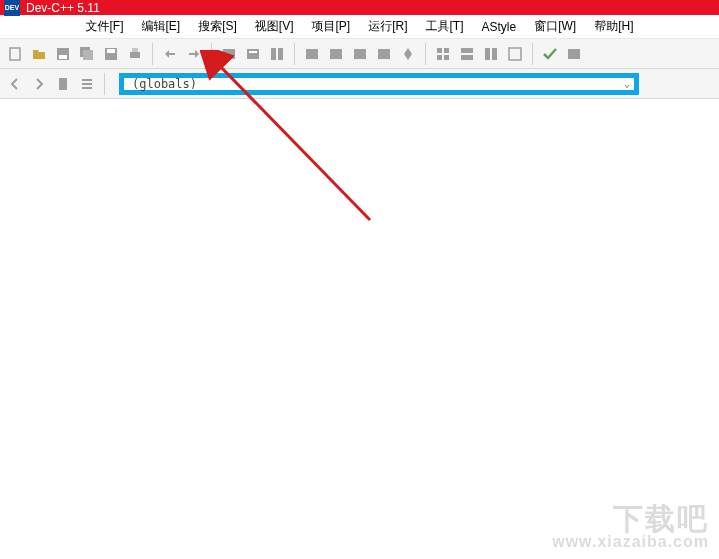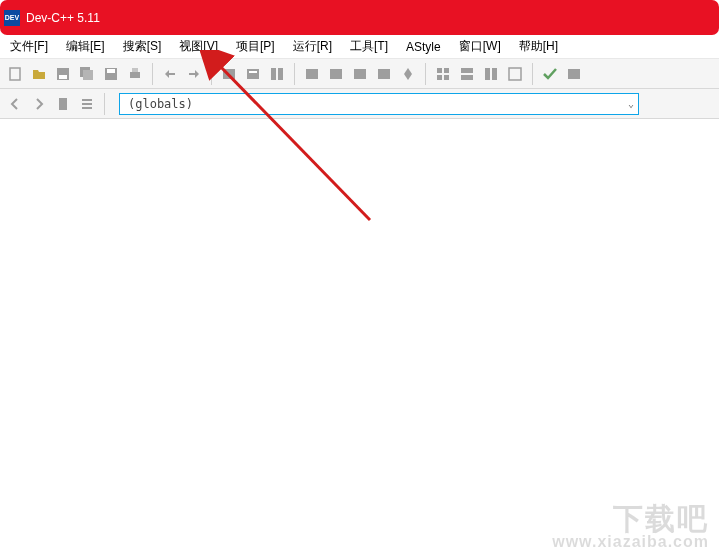--- a/index.html
+++ b/index.html
@@ -8,25 +8,24 @@
     font-size: 12px;
     background: #ffffff;
     width: 719px;
     height: 559px;
     overflow: hidden;
     position: relative;
   }
   .titlebar {
     background: #e81123;
     color: #ffffff;
-    height: 35px;
+    height: 15px;
     display: flex;
     align-items: center;
     padding: 0 4px;
-    border-radius: 7px;
   }
   .titlebar .app-icon {
     width: 16px;
     height: 16px;
     background: #0a4aa0;
     margin-right: 6px;
     display: inline-flex;
     align-items: center;
     justify-content: center;
     font-size: 7px;
@@ -37,20 +36,21 @@
     font-size: 12px;
   }
   .menubar {
     background: #ffffff;
     height: 24px;
     display: flex;
     align-items: center;
     padding: 0 6px;
     gap: 10px;
     border-bottom: 1px solid #e8e8e8;
+    justify-content: center;
   }
   .menubar .menu-item {
     font-size: 12px;
     color: #000;
     cursor: default;
     padding: 2px 4px;
   }
   .toolbar {
     background: #f5f5f5;
     height: 30px;
@@ -81,21 +81,21 @@
     background: #f5f5f5;
     height: 30px;
     display: flex;
     align-items: center;
     padding: 0 4px;
     gap: 2px;
     border-bottom: 1px solid #d8d8d8;
   }
   .combo {
     height: 22px;
-    border: 1px solid #0ea5e9;
+    border: 5px solid #0ea5e9;
     background: #ffffff;
     display: flex;
     align-items: center;
     justify-content: space-between;
     padding: 0 4px 0 8px;
     font-family: "Consolas", monospace;
     font-size: 12px;
     color: #444;
     flex: 1;
     max-width: 520px;

